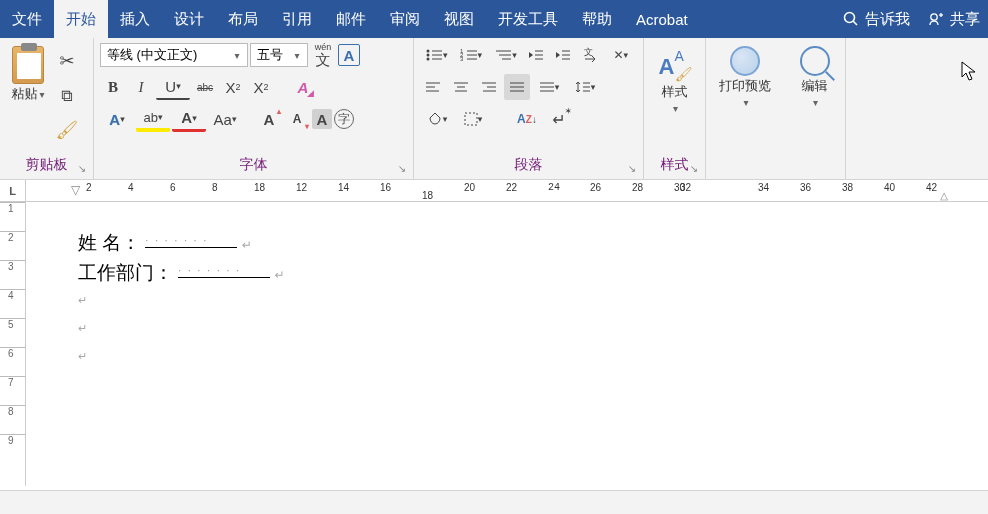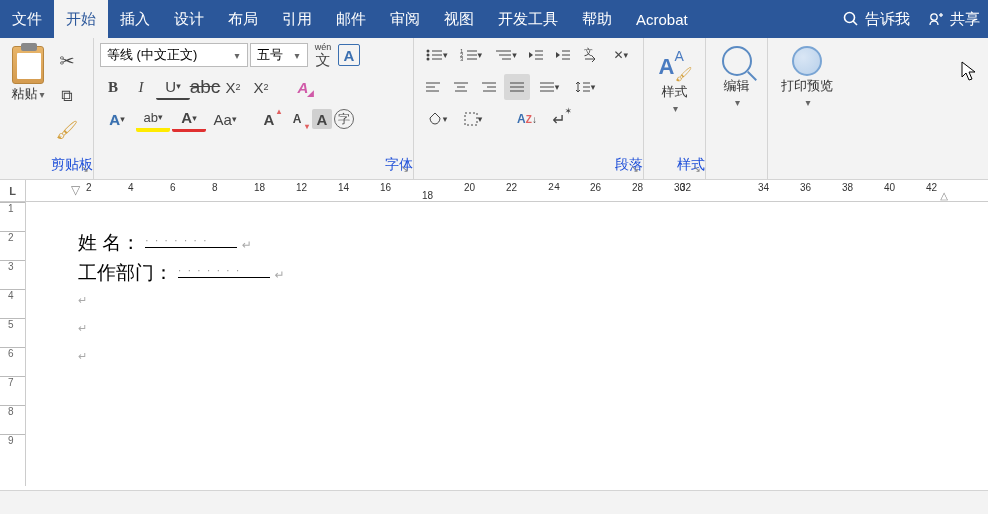--- a/index.html
+++ b/index.html
@@ -8,21 +8,21 @@
 .menubar { display: flex; height: 38px; background: #2b579a; color: #fff; font-size: 15px; align-items: stretch; }
 .menubar .tab { padding: 0 12px; display: flex; align-items: center; cursor: pointer; white-space: nowrap; }
 .menubar .tab.active { background: #f3f3f3; color: #2b579a; }
 .menubar .spacer { flex: 1; }
 .menubar .tellme { display: flex; align-items: center; gap: 6px; padding: 0 10px; }
 .menubar .share { display: flex; align-items: center; gap: 6px; padding: 0 8px; }
 
 .ribbon { display: flex; height: 142px; background: #f3f3f3; border-bottom: 1px solid #d4d4d4; }
 .group { border-right: 1px solid #d4d4d4; display: flex; flex-direction: column; position: relative; }
 .group-body { flex: 1; display: flex; padding: 4px 6px; gap: 4px; }
-.group-label { text-align: right; font-size: 14px; color: #1d4ed8; padding: 3px 0 5px; position: relative; }
+.group-label { text-align: center; font-size: 14px; color: #701a75; padding: 3px 0 5px; position: relative; }
 .dlg-launch { position: absolute; right: 4px; bottom: 4px; width: 14px; height: 14px; font-size: 12px; color: #888; cursor: pointer;}
 .dlg-launch::before { content:"↘"; font-size:10px; }
 
 .vcol { display: flex; flex-direction: column; gap: 2px; align-items: center; }
 .hrow { display: flex; gap: 2px; align-items: center; }
 
 .bigbtn { width: 44px; display: flex; flex-direction: column; align-items: center; gap: 2px; padding: 4px 2px; cursor: pointer; }
 .bigbtn .cap { font-size: 13px; color: #333; text-align: center; line-height: 1.2; }
 .arrow-down::after { content: "▾"; font-size: 10px; color: #666; margin-left:2px;}
 
@@ -146,21 +146,21 @@
           </div>
         <div class="smicon" style="border:1.5px solid #3a6fb0;color:#3a6fb0;font-weight:bold;width:22px;height:22px">A</div>
       </div>
       <div class="hrow">
         <div class="smicon" style="font-weight:bold;font-family:serif">B</div>
         <div class="smicon" style="font-style:italic;font-family:serif">I</div>
         <div class="smicon und smwide">
             <span>U</span>
             <span style="font-size:9px">▾</span>
           </div>
-        <div class="smicon" style="text-decoration:line-through;font-size:19px">abc</div>
+        <div class="smicon" style="text-decoration:line-through;font-size:10px">abc</div>
         <div class="smicon">
             <span>X</span>
             <sub style="font-size:9px">2</sub>
           </div>
         <div class="smicon">
             <span>X</span>
             <sup style="font-size:9px">2</sup>
           </div>
         <div style="width:12px"></div>
         <div class="smicon" style="position:relative">
@@ -331,35 +331,35 @@
             <span class="a1">A</span>
             <span class="a2">A</span>
             <span class="br">🖌</span>
           </div>
         <div class="cap"><span>样式</span><br><span class="arrow-down"></span></div>
       </div>
     </div>
     <div class="group-label"><span>样式</span><span class="dlg-launch"></span></div>
   </div>
 
+  <div class="group" style="width:78px;border-right:none">
+    <div class="group-body" style="justify-content:center">
+      <div class="bigbtn" style="width:64px">
+        <div class="preview-circle"></div>
+        <div class="cap"><span>打印预览</span><br><span class="arrow-down"></span></div>
+      </div>
+    </div>
+    <div class="group-label">&nbsp;</div>
+  </div>
+
   <div class="group" style="width:62px">
     <div class="group-body" style="justify-content:center">
       <div class="bigbtn">
         <div class="search-icon-big"></div>
         <div class="cap"><span>编辑</span><br><span class="arrow-down"></span></div>
-      </div>
-    </div>
-    <div class="group-label">&nbsp;</div>
-  </div>
-
-  <div class="group" style="width:78px;border-right:none">
-    <div class="group-body" style="justify-content:center">
-      <div class="bigbtn" style="width:64px">
-        <div class="preview-circle"></div>
-        <div class="cap"><span>打印预览</span><br><span class="arrow-down"></span></div>
       </div>
     </div>
     <div class="group-label">&nbsp;</div>
   </div>
 
 </div>
 
 <div class="ruler-corner">L</div>
 
 <div class="ruler-h" style="position:absolute;top:180px;left:0;right:0;padding-left:36px">

